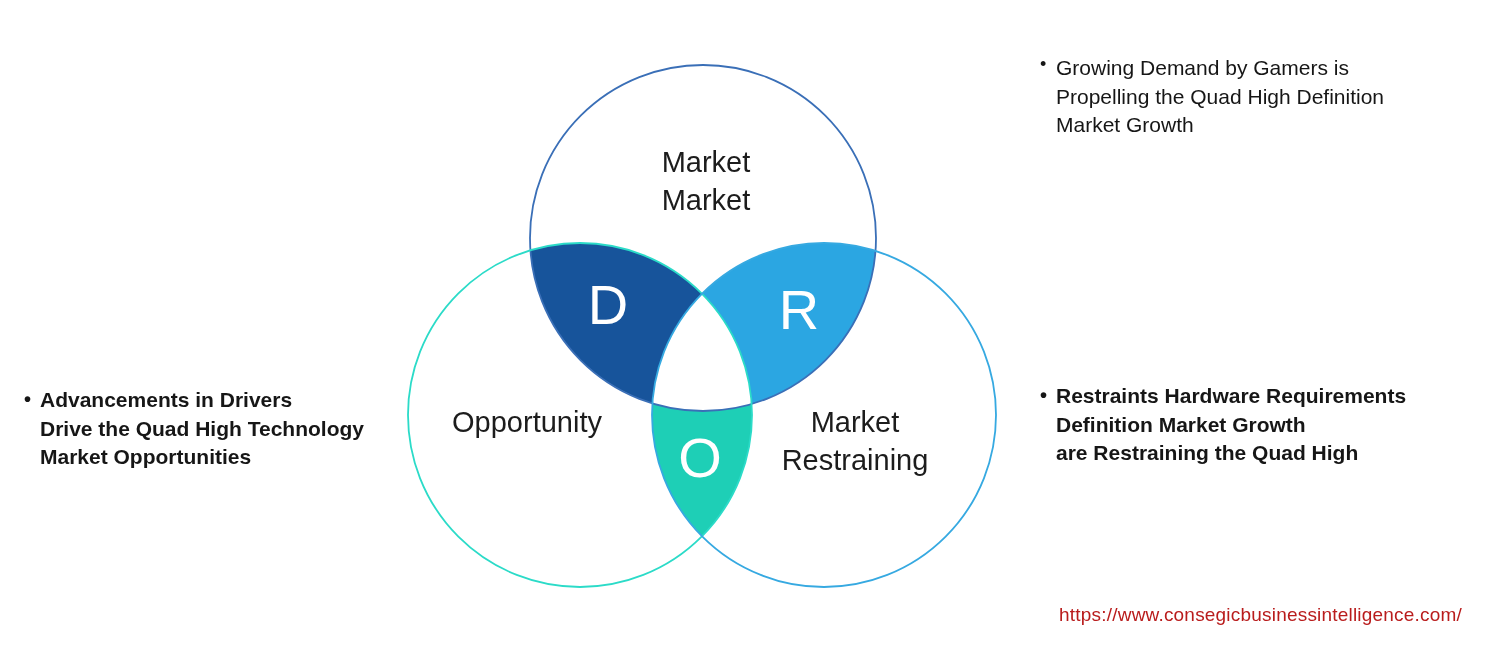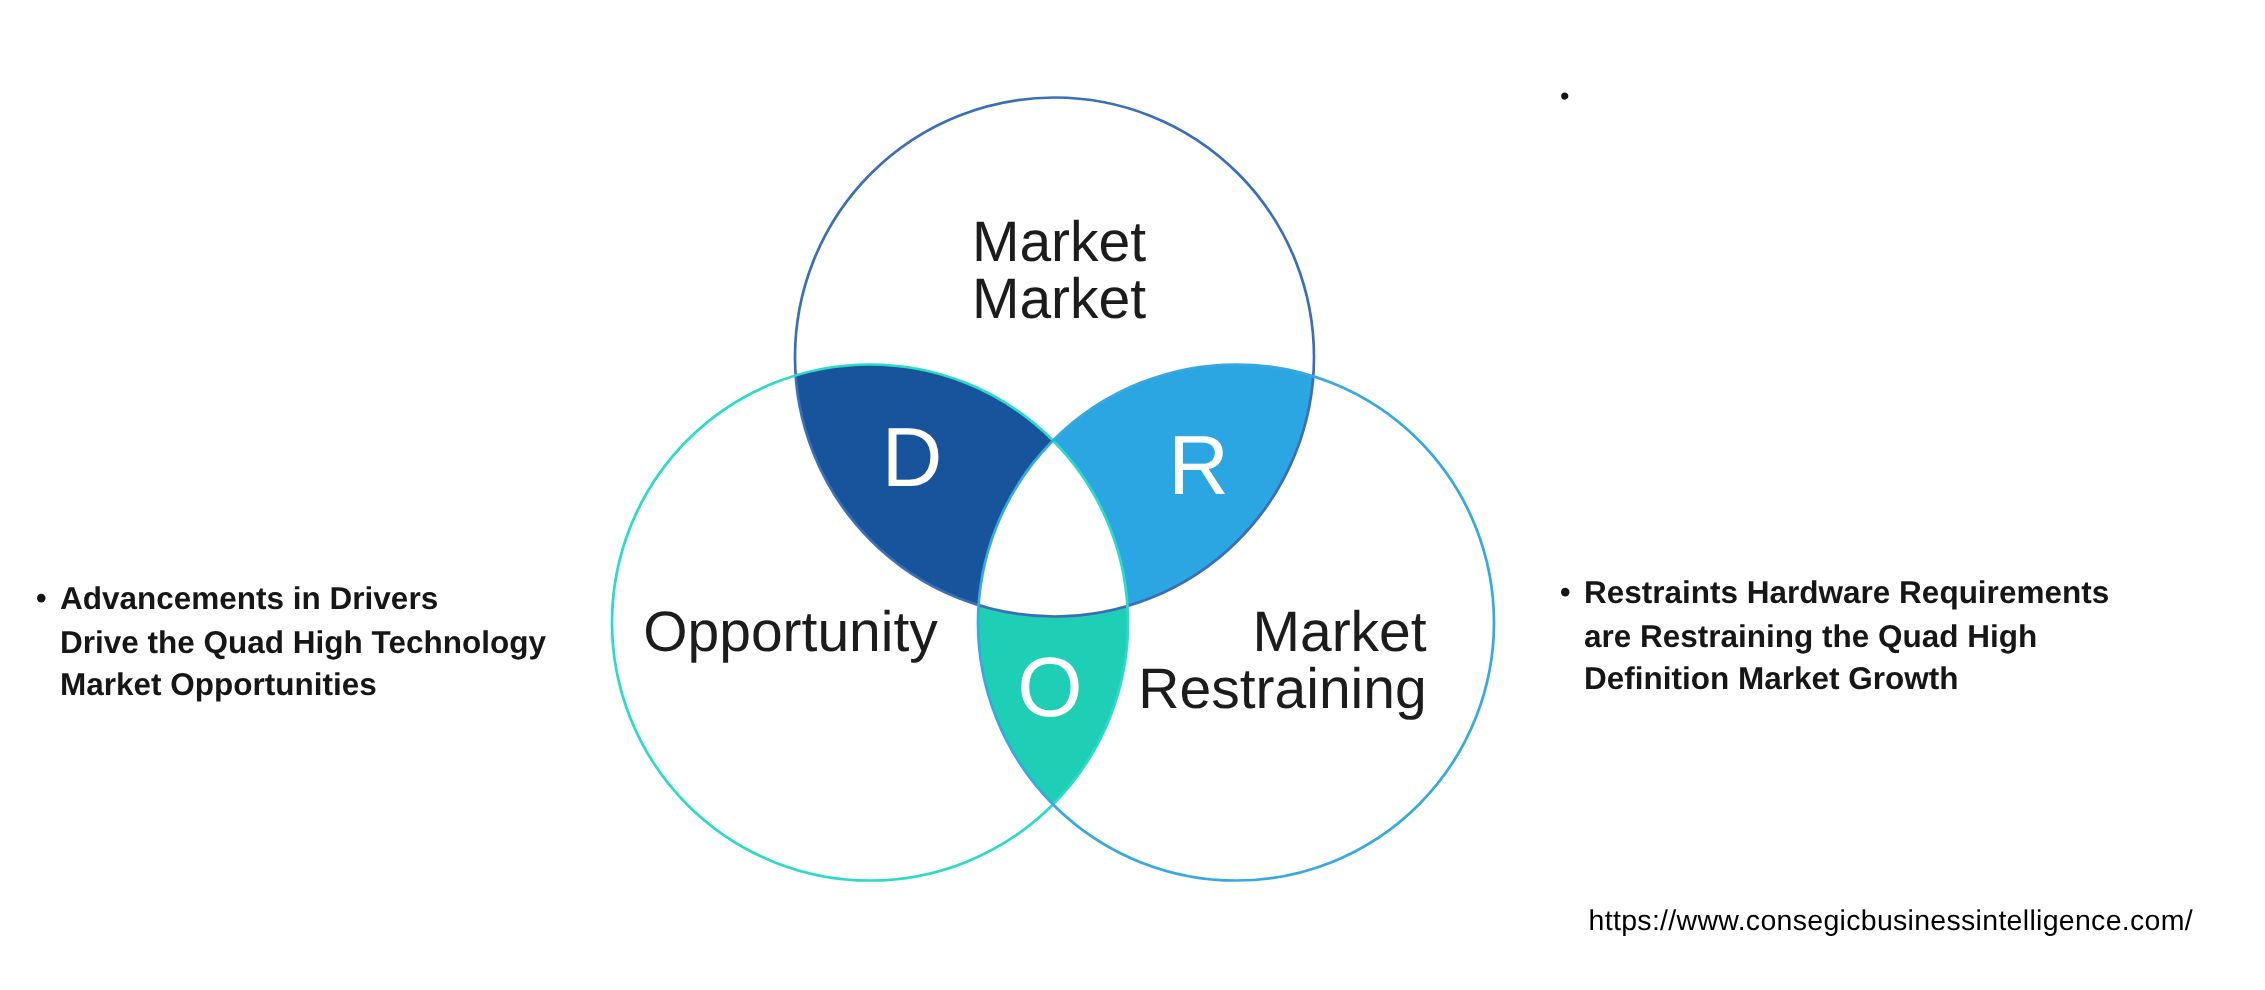--- a/index.html
+++ b/index.html
@@ -6,22 +6,22 @@
   html, body { background: #ffffff; }
   body {
     font-family: "Liberation Sans", "DejaVu Sans", sans-serif;
     width: 1510px; height: 660px; position: relative; overflow: hidden;
   }
   .stage { position: absolute; inset: 0; width: 1510px; height: 660px; }
   .venn-svg { position: absolute; left: 0; top: 0; }
 
   .circle-label {
     position: absolute; transform: translate(-50%, -50%);
-    text-align: right; color: #1c1c1c;
-    font-size: 38px; line-height: 38px; font-weight: 400;
+    text-align: center; color: #1c1c1c;
+    font-size: 29px; line-height: 38px; font-weight: 400;
     white-space: nowrap;
   }
   .region-letter {
     position: absolute; transform: translate(-50%, -50%);
     color: #ffffff; font-size: 56px; font-weight: 400; line-height: 1;
     white-space: nowrap;
   }
 
   .bullet-block {
     position: absolute; display: flex; align-items: flex-start;
@@ -31,21 +31,21 @@
     width: 16px; flex: 0 0 16px; text-align: left;
     font-size: 20px; line-height: 26px;
   }
   .bullet-block .lines { display: block; }
   .bullet-bold { font-weight: 700; }
   .bullet-regular { font-weight: 400; }
   .bullet-block.raised-marker .marker { line-height: 20px; font-size: 18px; }
 
   .footer-url {
     position: absolute; right: 48px; top: 604px;
-    color: #000000; font-size: 19px; letter-spacing: 0.2px;
+    color: #b91c1c; font-size: 19px; letter-spacing: 0.2px;
     white-space: nowrap;
   }
 </style>
 </head>
 <body>
 
 <div class="stage">
 
   <svg class="venn-svg" width="1510" height="660" viewBox="0 0 1510 660">
     <defs>
@@ -102,26 +102,31 @@
     <span class="marker">•</span>
     <span class="lines">
       <div>Advancements in Drivers</div>
       <div>Drive the Quad High Technology</div>
       <div>Market Opportunities</div>
     </span>
   </div>
 
   <div class="bullet-block bullet-regular raised-marker" style="left:1040px; top:54px; width:420px;">
     <span class="marker">•</span>
+    <span class="lines">
+      <div>Growing Demand by Gamers is</div>
+      <div>Propelling the Quad High Definition</div>
+      <div>Market Growth</div>
+    </span>
   </div>
 
   <div class="bullet-block bullet-bold" style="left:1040px; top:382px; width:420px;">
     <span class="marker">•</span>
     <span class="lines">
       <div>Restraints Hardware Requirements</div>
+      <div>Definition Market Growth</div>
       <div>are Restraining the Quad High</div>
-      <div>Definition Market Growth</div>
     </span>
   </div>
 
   <div class="footer-url">https://www.consegicbusinessintelligence.com/</div>
 
 </div>
 
 </body></html>

